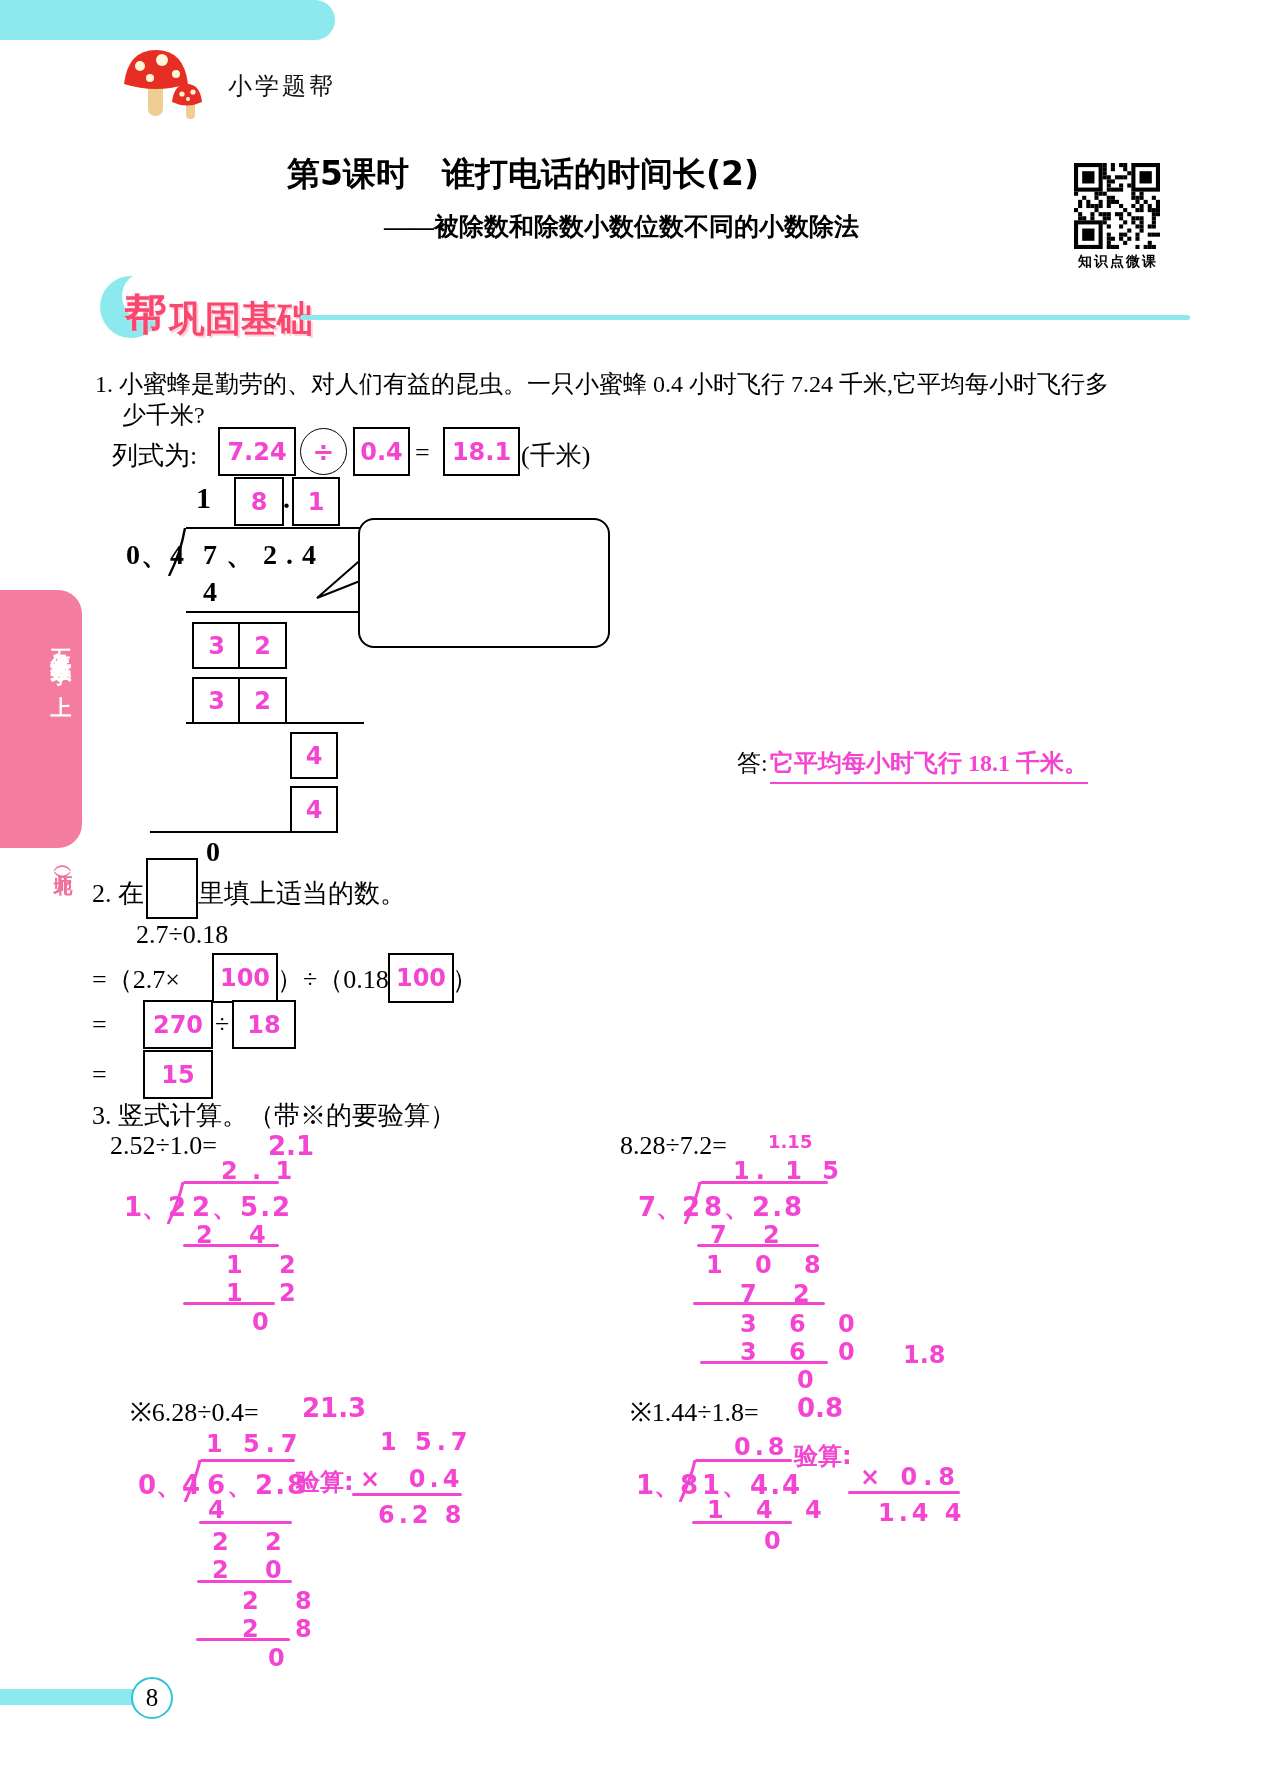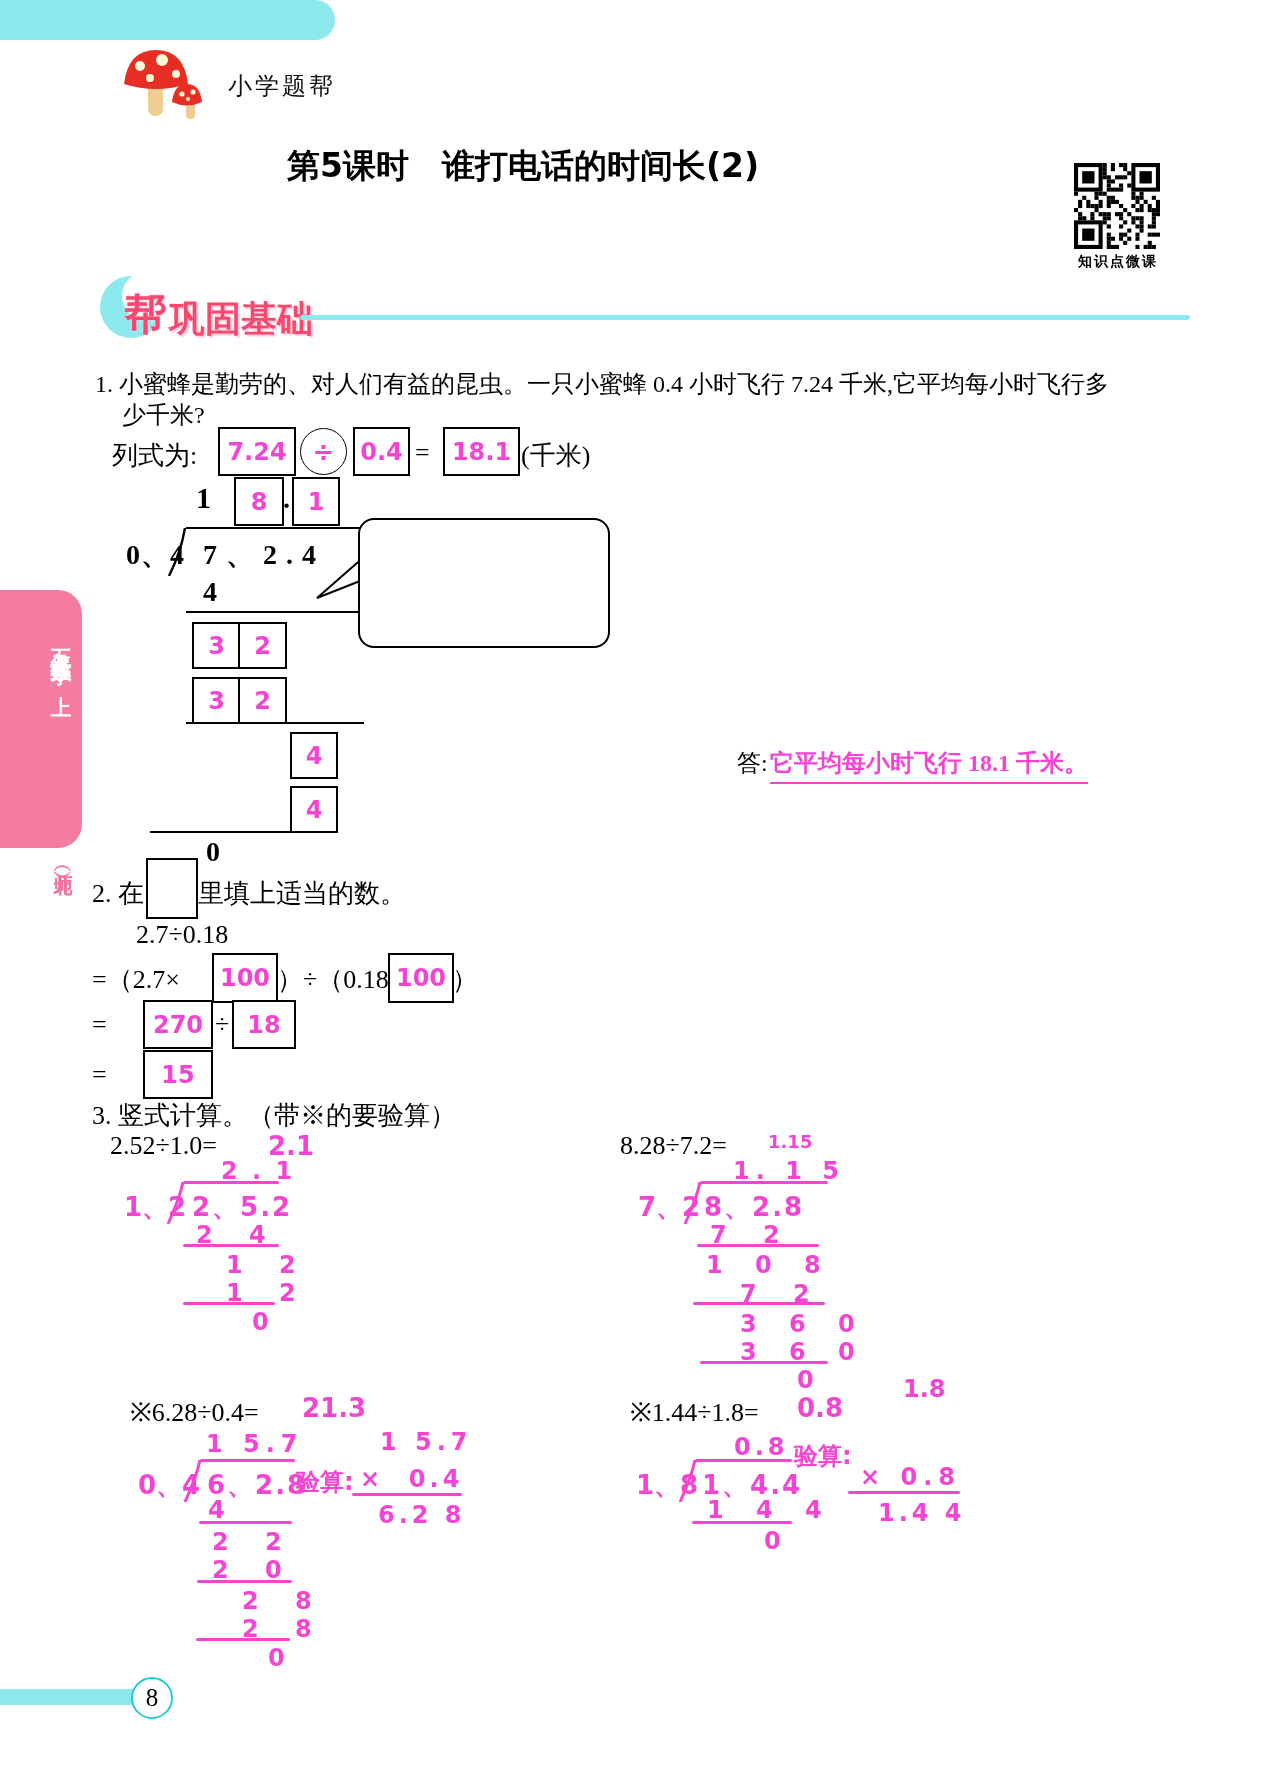--- a/index.html
+++ b/index.html
@@ -35,22 +35,23 @@
     <circle cx="56" cy="32" r="4" fill="#fff7d8"></circle>
     <rect x="66" y="60" width="9" height="17" rx="4" fill="#f0cd92"></rect>
     <path d="M52,60 Q54,42 67,42 Q80,42 82,60 Q67,67 52,60 Z" fill="#e62e24"></path>
     <circle cx="62" cy="52" r="2.6" fill="#fff7d8"></circle>
     <circle cx="73" cy="50" r="2.6" fill="#fff7d8"></circle>
     <circle cx="68" cy="57" r="2" fill="#fff7d8"></circle>
   </svg>
 
   <div class="abs hei" style="left:228px;top:70px;font-size:24px;letter-spacing:3px;color:#111;">小学题帮</div>
 
-  <div class="abs hei" style="left:287px;top:144px;font-size:33px;font-weight:bold;color:#000;">第5课时　谁打电话的时间长(2)</div>
-
+  <div class="abs hei" style="left:287px;top:152px;font-size:33px;font-weight:bold;color:#000;">第5课时　谁打电话的时间长(2)</div>
+
+  <div class="abs serif" style="left:384px;top:210px;font-size:25px;font-weight:bold;">——被除数和除数小数位数不同的小数除法</div>
 
   <svg class="abs" style="left:1074px;top:163px;" width="86" height="86" viewBox="0 0 86 86">
       <rect x="0" y="0" width="28.666666666666664" height="28.666666666666664" fill="#000"></rect>
       <rect x="4.095238095238095" y="4.095238095238095" width="20.476190476190474" height="20.476190476190474" fill="#fff"></rect>
       <rect x="8.19047619047619" y="8.19047619047619" width="12.285714285714285" height="12.285714285714285" fill="#000"></rect>
       <rect x="57.33333333333333" y="0" width="28.666666666666664" height="28.666666666666664" fill="#000"></rect>
       <rect x="61.42857142857142" y="4.095238095238095" width="20.476190476190474" height="20.476190476190474" fill="#fff"></rect>
       <rect x="65.52380952380952" y="8.19047619047619" width="12.285714285714285" height="12.285714285714285" fill="#000"></rect>
       <rect x="0" y="57.33333333333333" width="28.666666666666664" height="28.666666666666664" fill="#000"></rect>
       <rect x="4.095238095238095" y="61.42857142857142" width="20.476190476190474" height="20.476190476190474" fill="#fff"></rect>
@@ -314,21 +315,21 @@
   <div class="abs serif" style="left:630px;top:1393px;font-size:26px;">※1.44÷1.8=</div>
   <div class="abs hw" style="left:797px;top:1393px;font-size:26px;">0.8</div>
   <div class="abs hw" style="left:734px;top:1433px;letter-spacing:4px;">0.8</div>
   <div class="abs hlp" style="left:695px;top:1459px;width:97px;"></div>
   <svg class="abs" style="left:678px;top:1460px;" width="18" height="42" viewBox="0 0 18 42">
     <path d="M2,42 C7,31 14,15 17,0" stroke="#f445d2" stroke-width="3" fill="none"></path>
   </svg>
   <div class="abs hw" style="left:636px;top:1468px;font-size:26px;">1、8</div>
   <div class="abs hw" style="left:702px;top:1468px;font-size:26px;letter-spacing:2px;">1、4.4</div>
   <div class="abs hw" style="left:794px;top:1440px;">验算:</div>
-  <div class="abs hw" style="left:903px;top:1375px;text-align:center;">1.8</div>
+  <div class="abs hw" style="left:903px;top:1341px;text-align:center;">1.8</div>
   <div class="abs hw" style="left:860px;top:1463px;letter-spacing:6px;">× 0.8</div>
   <div class="abs hlp" style="left:848px;top:1491px;width:112px;"></div>
   <div class="abs hw" style="left:878px;top:1499px;letter-spacing:4px;">1.4 4</div>
   <div class="abs hw" style="left:707px;top:1496px;letter-spacing:12px;">1 4 4</div>
   <div class="abs hlp" style="left:692px;top:1521px;width:100px;"></div>
   <div class="abs hw" style="left:764px;top:1527px;">0</div>
 
   <div class="abs" style="left:0;top:590px;width:82px;height:258px;background:#f47c9f;border-radius:0 24px 24px 0;"></div>
   <div class="abs vtext hei" style="left:47px;top:632px;height:180px;color:#fff;font-size:21px;font-weight:bold;letter-spacing:4px;">五年级数学·上</div>
   <div class="abs vtext hei" style="left:51px;top:860px;height:90px;color:#f0729a;font-size:19px;font-weight:bold;">（北师）</div>

